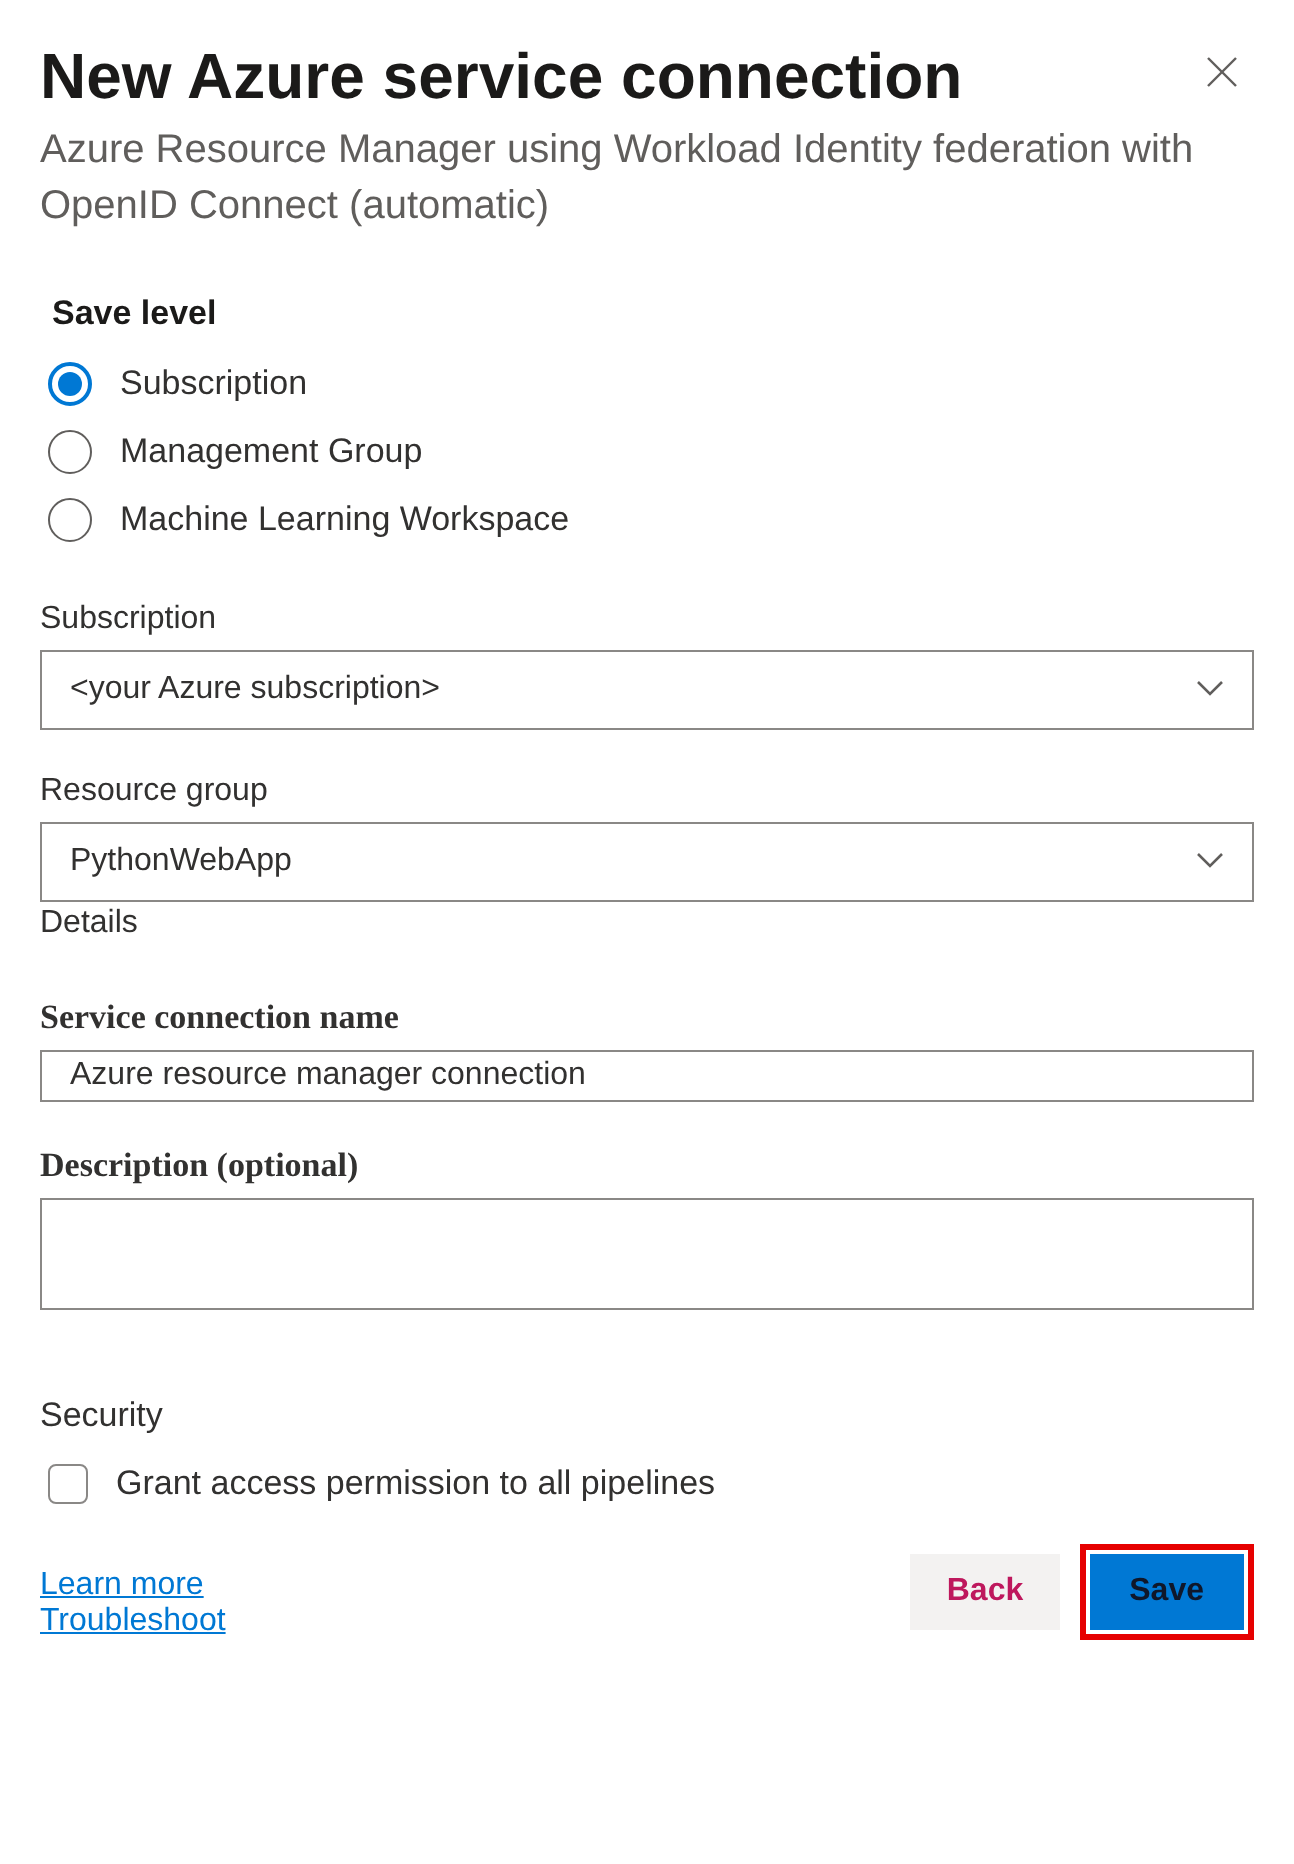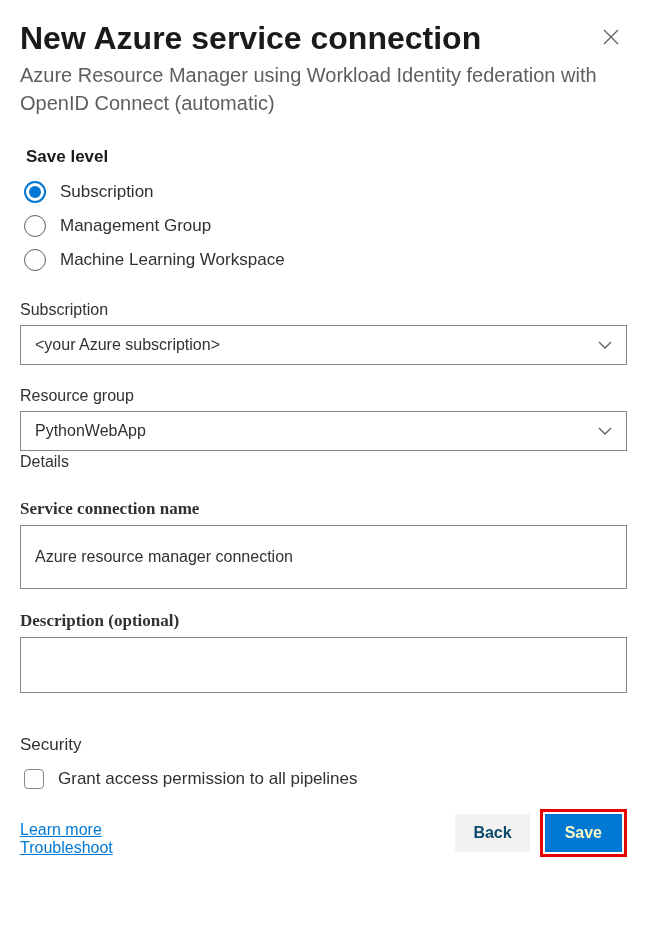--- a/index.html
+++ b/index.html
@@ -104,21 +104,21 @@
       cursor: pointer;
       background: #ffffff;
       gap: 47px;
     }
     .dropdown-value {
       color: #323130;
     }
     .text-input {
       width: 100%;
       border: 1px solid #8a8886;
-      padding: 22px 14px;
+      padding: 3px 14px;
       font-size: 16px;
       font-family: inherit;
       color: #323130;
     }
     .textarea {
       width: 100%;
       border: 1px solid #8a8886;
       padding: 10px 14px;
       font-size: 16px;
       font-family: inherit;
@@ -184,34 +184,34 @@
       gap: 10px;
       align-items: center;
     }
     .btn-back {
       background: #f3f2f1;
       border: none;
       padding: 10px 18px;
       font-size: 16px;
       font-weight: 600;
       cursor: pointer;
-      color: #0c4a6e;
+      color: #be185d;
     }
     .btn-save-wrap {
       border: 3px solid #e60000;
       padding: 2px;
     }
     .btn-save {
       background: #0078d4;
       border: none;
       padding: 10px 20px;
       font-size: 16px;
       font-weight: 600;
       cursor: pointer;
-      color: #fef9c3;
+      color: #0f172a;
     }
   </style>
 </head>
 <body>
 
 <div class="header">
   <h1 class="title">New Azure service connection</h1>
   <div class="close-btn">
     <svg width="16" height="16" viewBox="0 0 16 16" fill="none" stroke="#605e5c" stroke-width="1.2">
       <line x1="1" y1="1" x2="15" y2="15"></line>

